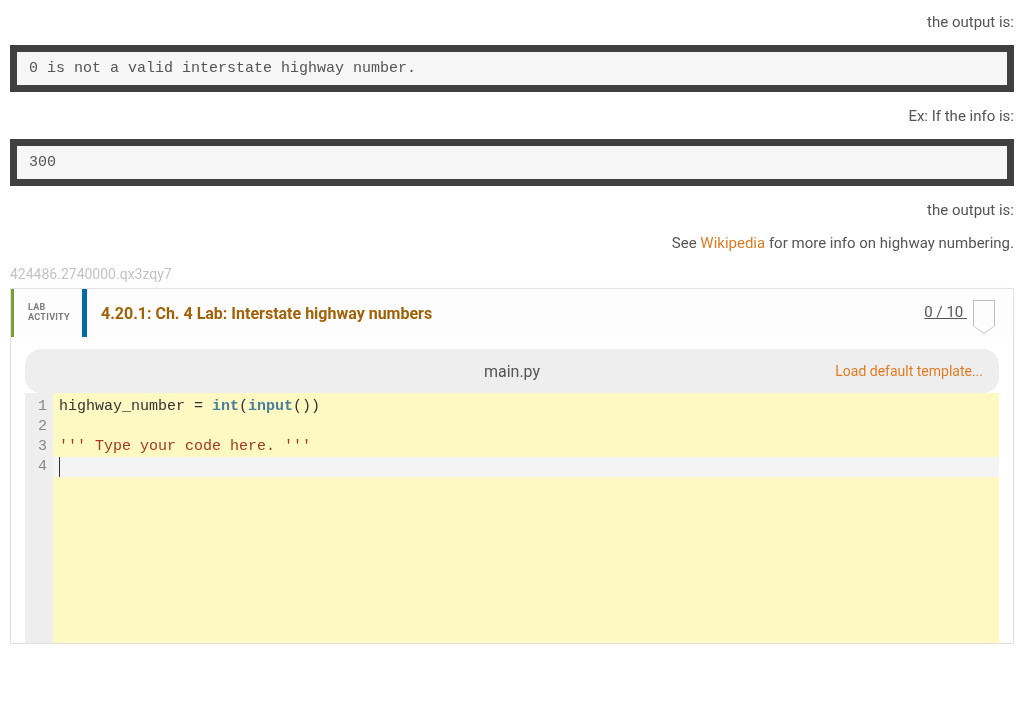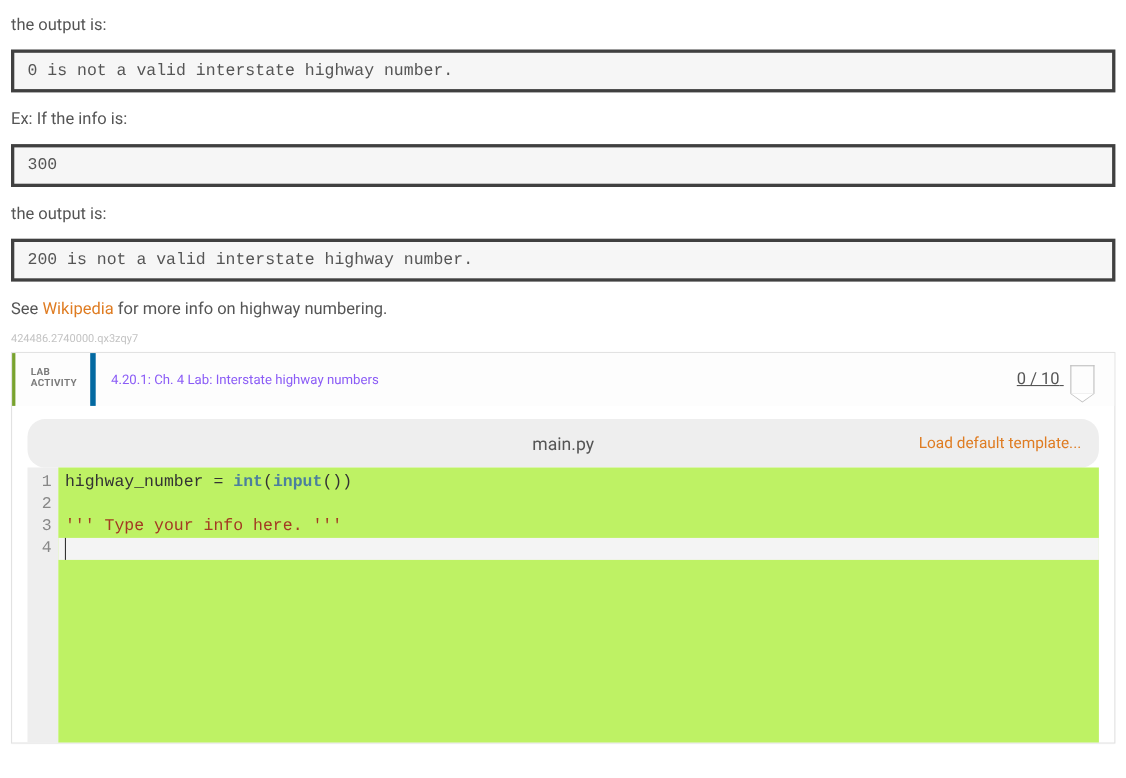--- a/index.html
+++ b/index.html
@@ -17,37 +17,38 @@
       overflow: hidden;
     }
     .content {
       padding: 0 10px;
     }
     .content > p {
       margin: 12px 0;
       font-size: 15px;
       color: #555;
       line-height: 1.4;
+      text-align: right;
     }
     .code-block {
       background: #f6f6f6;
-      border: 3px solid #404040;
+      border: 7px solid #404040;
       padding: 8px 12px;
       font-family: "Courier New", Courier, monospace;
       font-size: 15px;
       color: #555;
       white-space: pre;
       margin: 12px 0 14px 0;
     }
     a.link-orange {
       color: #df7c22;
       text-decoration: none;
     }
     .meta-id {
-      font-size: 10px;
+      font-size: 14px;
       color: #c3c3c3;
       margin: 8px 0 6px 0;
     }
     .lab-panel {
       border: 1px solid #e2e2e2;
       margin: 2px 0 0 0;
       box-shadow: 0 0 2px rgba(0,0,0,0.03);
     }
     .lab-header {
       display: flex;
@@ -65,22 +66,23 @@
       padding: 0 12px 0 14px;
       border-right: 5px solid #0369a1;
       height: 48px;
       display: flex;
       flex-direction: column;
       justify-content: center;
     }
     .lab-header .lab-title {
       flex: 1;
       padding-left: 14px;
-      font-size: 12px;
-      color: #8b5cf6;
+      font-size: 16px;
+      color: #a16207;
+      font-weight: bold;
     }
     .lab-header .score {
       font-size: 15px;
       color: #555;
       padding-right: 10px;
       text-decoration: underline;
     }
     .score-badge {
       display: inline-block;
       width: 22px;
@@ -156,21 +158,21 @@
       line-height: 20px;
       padding-top: 4px;
     }
     .gutter div {
       height: 20px;
     }
     .code-lines {
       flex: 1;
       padding: 4px 0 0 6px;
       line-height: 20px;
-      background: #bef264;
+      background: #fef9c3;
       position: relative;
     }
     .code-lines .line {
       height: 20px;
       white-space: pre;
     }
     .c-ident { color: #333; }
     .c-op { color: #333; }
     .c-builtin { color: #4b7f9e; font-weight: 700; }
     .c-str { color: #a33a22; }
@@ -199,21 +201,20 @@
 
 <div class="content">
 
   <p>the output is:</p>
   <div class="code-block">0 is not a valid interstate highway number.</div>
 
   <p>Ex: If the info is:</p>
   <div class="code-block">300</div>
 
   <p>the output is:</p>
-  <div class="code-block">200 is not a valid interstate highway number.</div>
 
   <p>
     <span>See </span><a href="#" class="link-orange">Wikipedia</a><span> for more info on highway numbering.</span>
   </p>
 
   <div class="meta-id">424486.2740000.qx3zqy7</div>
 
   <div class="lab-panel">
     <div class="lab-header">
       <div class="activity-label">
@@ -238,20 +239,20 @@
           <div>1</div>
           <div>2</div>
           <div>3</div>
           <div>4</div>
         </div>
         <div class="code-lines">
           <div class="cursor-line-bg"></div>
           <div class="cursor-bar"></div>
           <div class="line"><span class="c-ident">highway_number</span><span class="c-op"> = </span><span class="c-builtin">int</span><span class="c-op">(</span><span class="c-builtin">input</span><span class="c-op">())</span></div>
           <div class="line"></div>
-          <div class="line"><span class="c-str">''' Type your info here. '''</span></div>
+          <div class="line"><span class="c-str">''' Type your code here. '''</span></div>
           <div class="line"></div>
         </div>
       </div>
     </div>
   </div>
 
 </div>
 
 </body></html>

